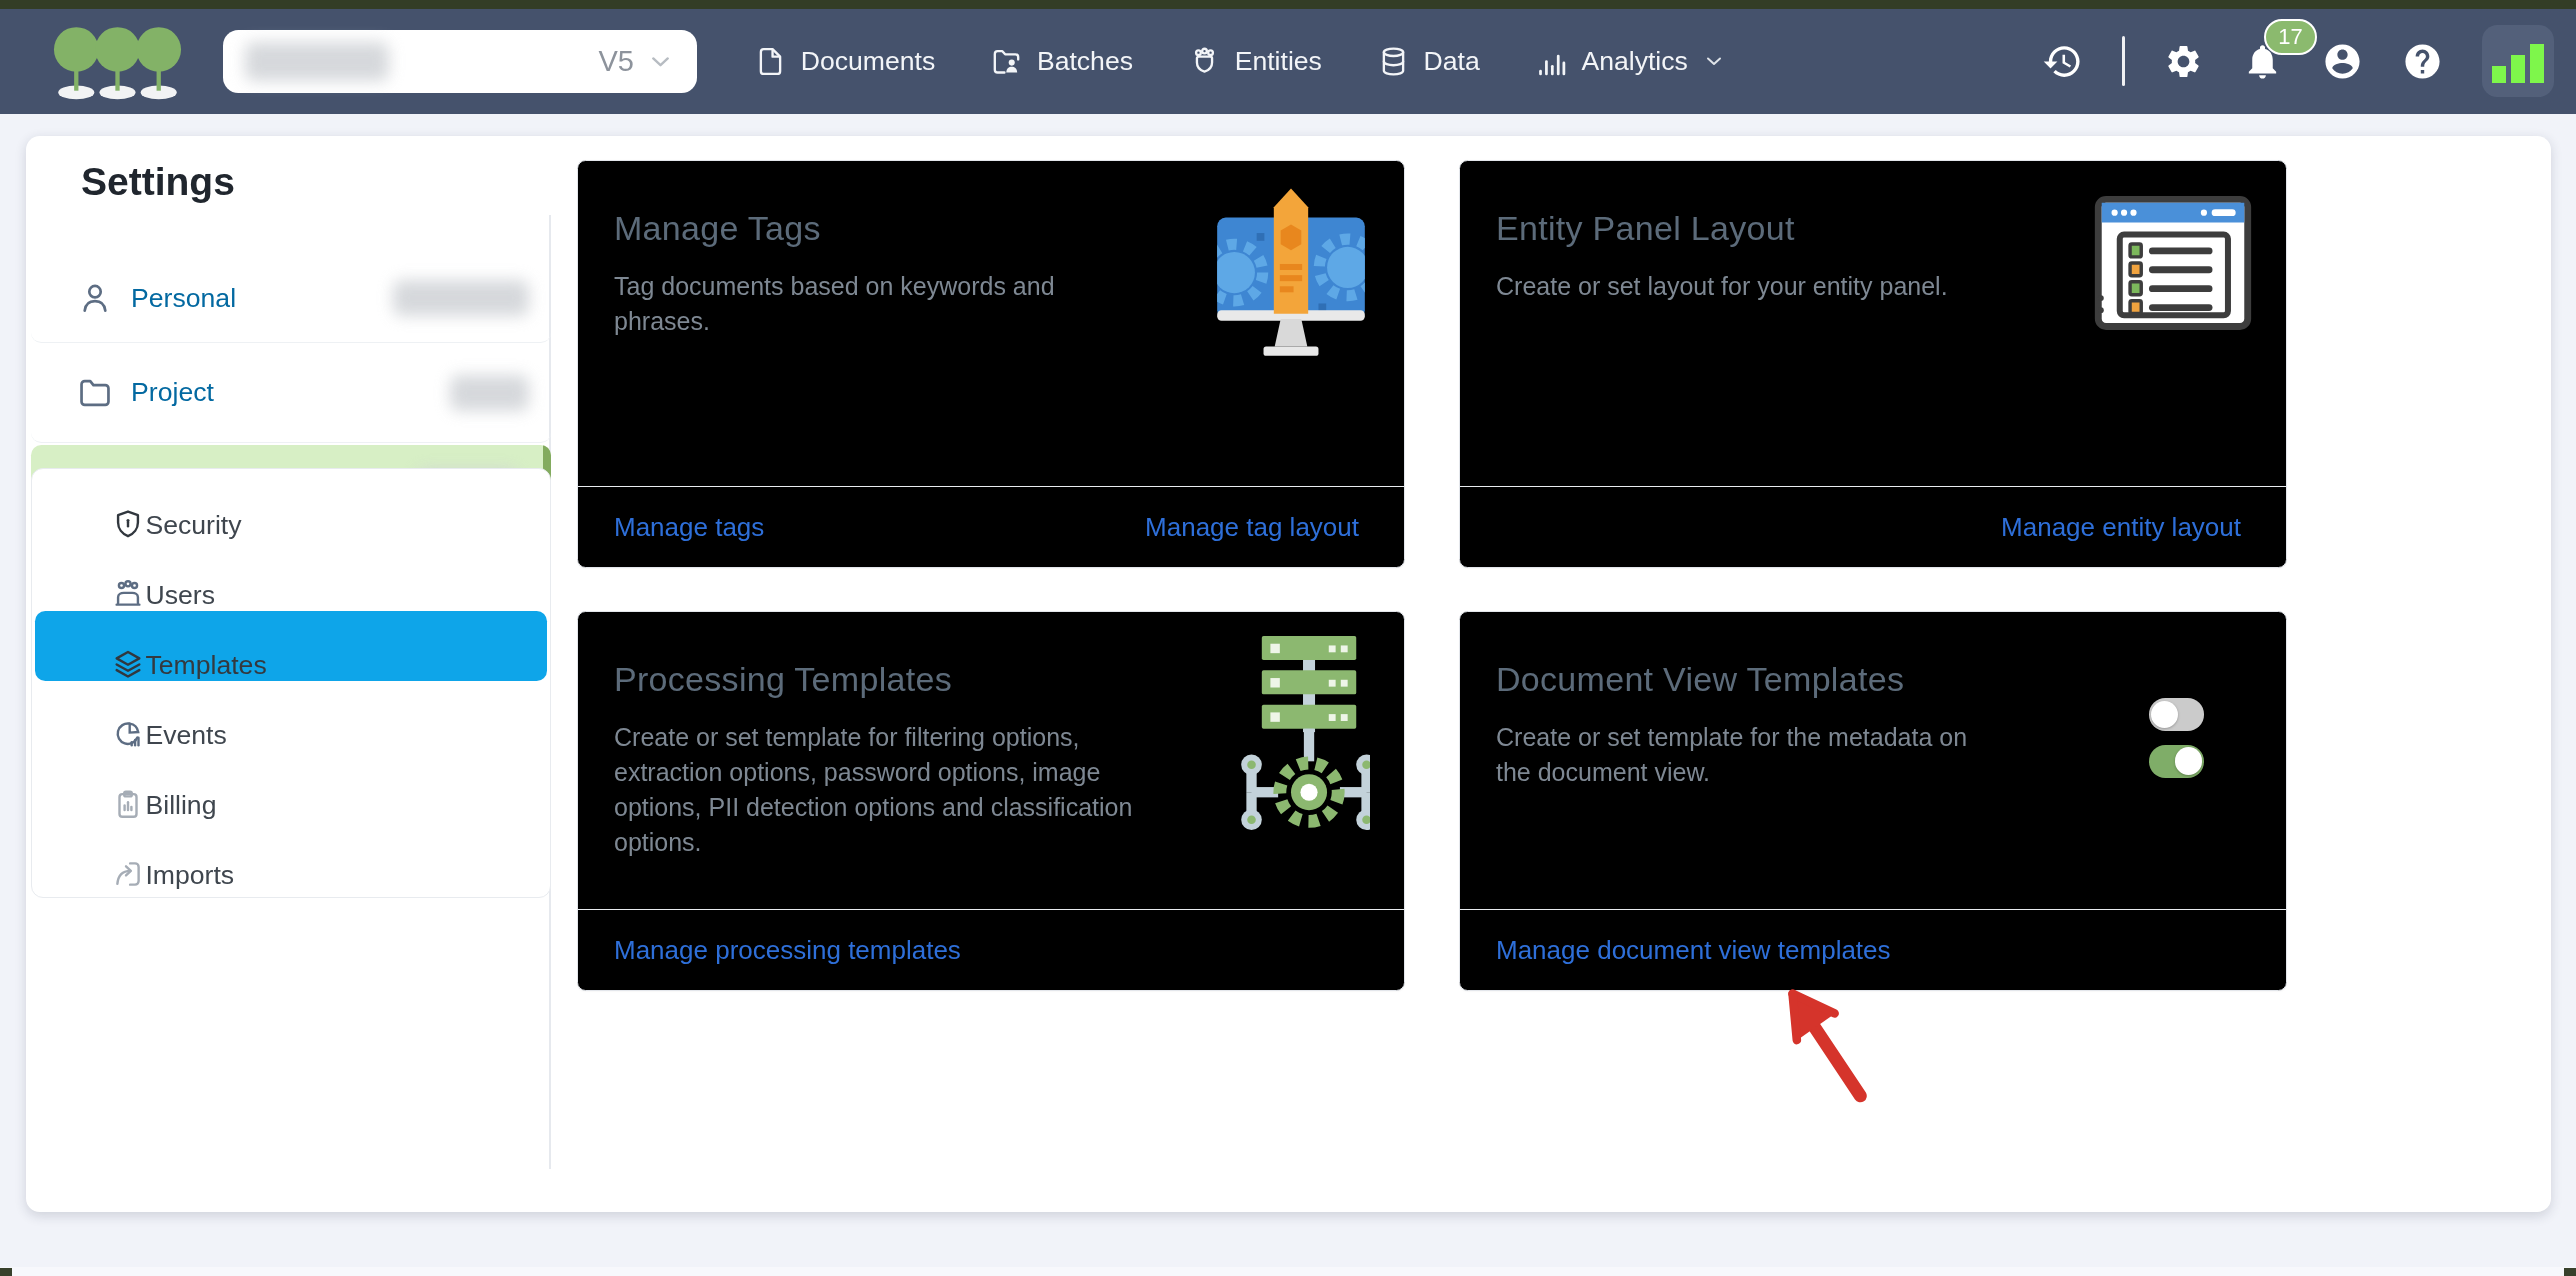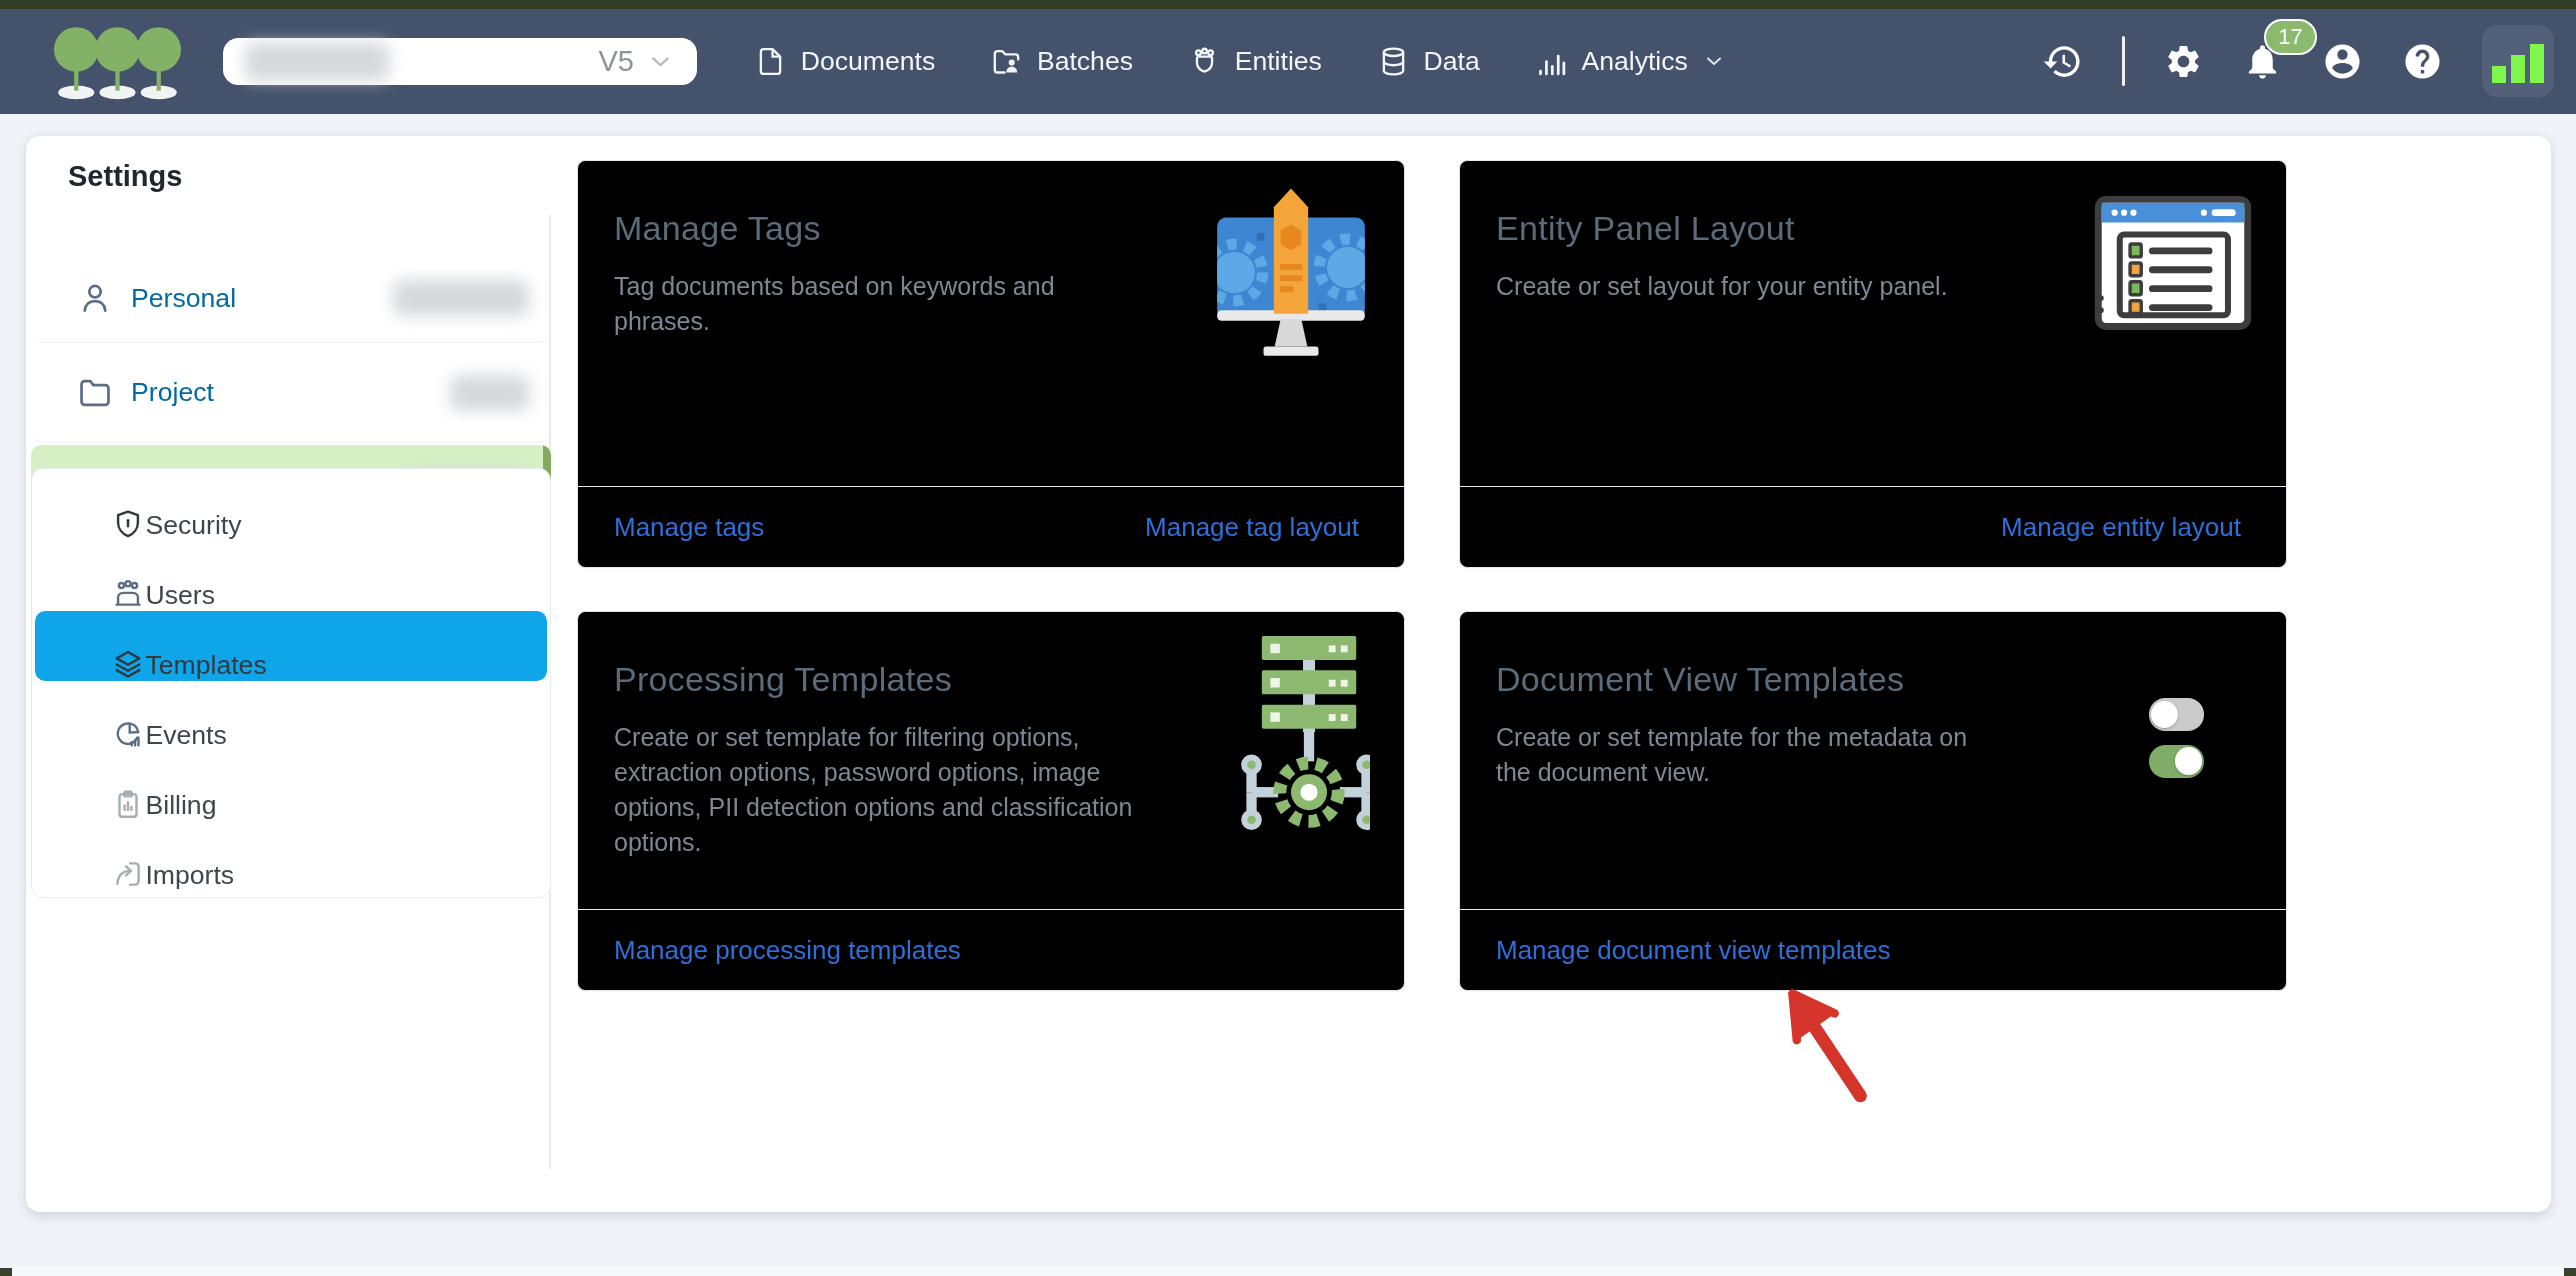--- a/index.html
+++ b/index.html
@@ -4,21 +4,21 @@
 <style>
   * { margin:0; padding:0; box-sizing:border-box; }
   html,body { width:2576px; height:1277px; overflow:hidden; }
   body { font-family:"Liberation Sans", sans-serif; background:#f1f3f9; position:relative; }
 
   
   .topstrip { position:absolute; left:0; top:0; width:2576px; height:8.6px; background:#333d26; }
   .navbar { position:absolute; left:0; top:8.6px; width:2576px; height:105px; background:#45526c;
             display:flex; align-items:center; }
   .logo { margin-left:53px; flex:0 0 auto; display:flex; align-items:center; }
-  .search-pill { margin-left:41px; width:474px; height:47px; background:#ffffff; border-radius:15.4px;
+  .search-pill { margin-left:41px; width:474px; height:63px; background:#ffffff; border-radius:15.4px;
                  display:flex; align-items:center; flex:0 0 auto; }
   .redact { background:#cfd2d6; filter:blur(7.7px); border-radius:8.6px; opacity:.85; }
   .search-redact { width:144px; height:39px; margin-left:22px; }
   .version-label { margin-left:auto; font-size:29px; color:#8d939c; }
   .pill-chevron { margin:0 22px 0 12px; display:flex; }
 
   .nav-items { display:flex; align-items:center; gap:55px; margin-left:57px; }
   .nav-item { display:flex; align-items:center; gap:13.7px; color:#f3f5f8; font-size:26.6px; cursor:pointer; }
   .nav-item svg { display:block; }
 
@@ -28,21 +28,21 @@
   .badge { position:absolute; top:-22px; left:22px; min-width:53px; height:36px; padding:0 8.6px;
            background:#8bba6e; border:2.6px solid #ffffff; border-radius:19px; color:#ffffff;
            font-size:22px; display:flex; align-items:center; justify-content:center; }
   .ext-tile { width:72px; height:72px; border-radius:15.4px; background:#53607a;
               display:flex; align-items:flex-end; justify-content:center; gap:5.1px; padding-bottom:14.6px; }
   .ext-tile .bar { width:13.7px; background:#7ef64b; }
 
   
   .panel { position:absolute; left:26px; top:136px; width:2525px; height:1076px; background:#ffffff;
            border-radius:13.7px; box-shadow:0 3.4px 12px rgba(30,40,60,.16); }
-  .settings-title { position:absolute; left:42px; top:24px; font-size:29px; font-weight:700; color:#20262e;text-align:center; }
+  .settings-title { position:absolute; left:55px; top:24px; font-size:39px; font-weight:700; color:#20262e;text-align:center; }
   .side-divider { position:absolute; left:523px; top:79px; width:1.7px; height:954px; background:#e6e9ee; }
 
   
   .top-rows { position:absolute; left:5.1px; top:118px; width:520px; }
   .side-row { display:flex; align-items:center; padding-left:45px; gap:17px; position:relative;
               font-size:26.6px; color:#0369a1; cursor:pointer; border-radius:10.3px; }
   .side-row.sep { border-bottom:1.7px solid #eef1f4; }
   .row-redact { margin-left:auto; margin-right:22px; height:36px; }
   .row-personal { height:89px; }
   .row-project  { height:100px; }

